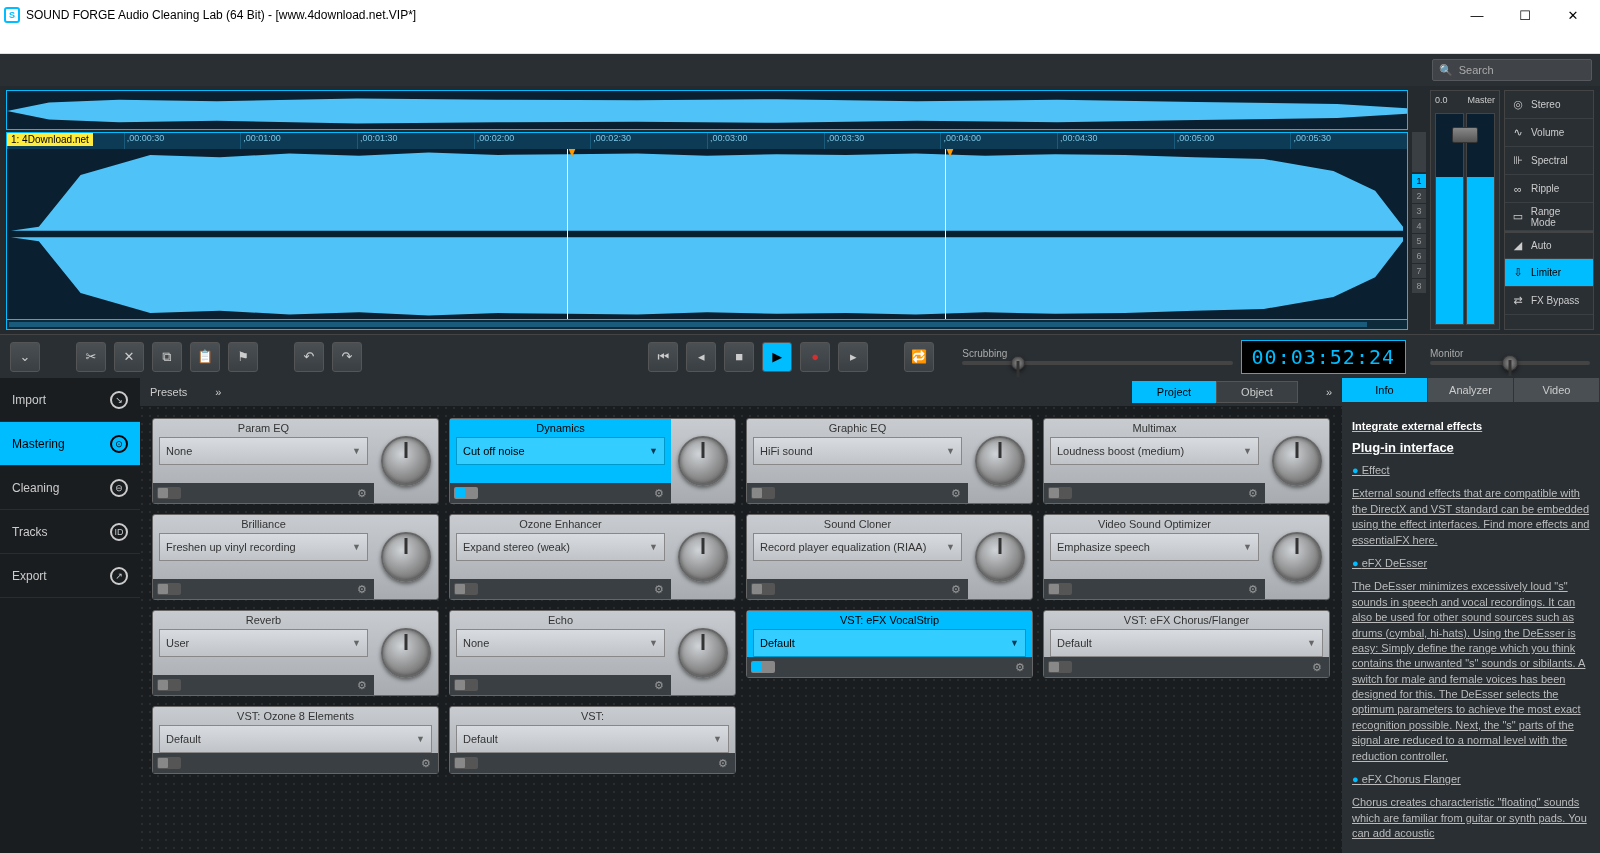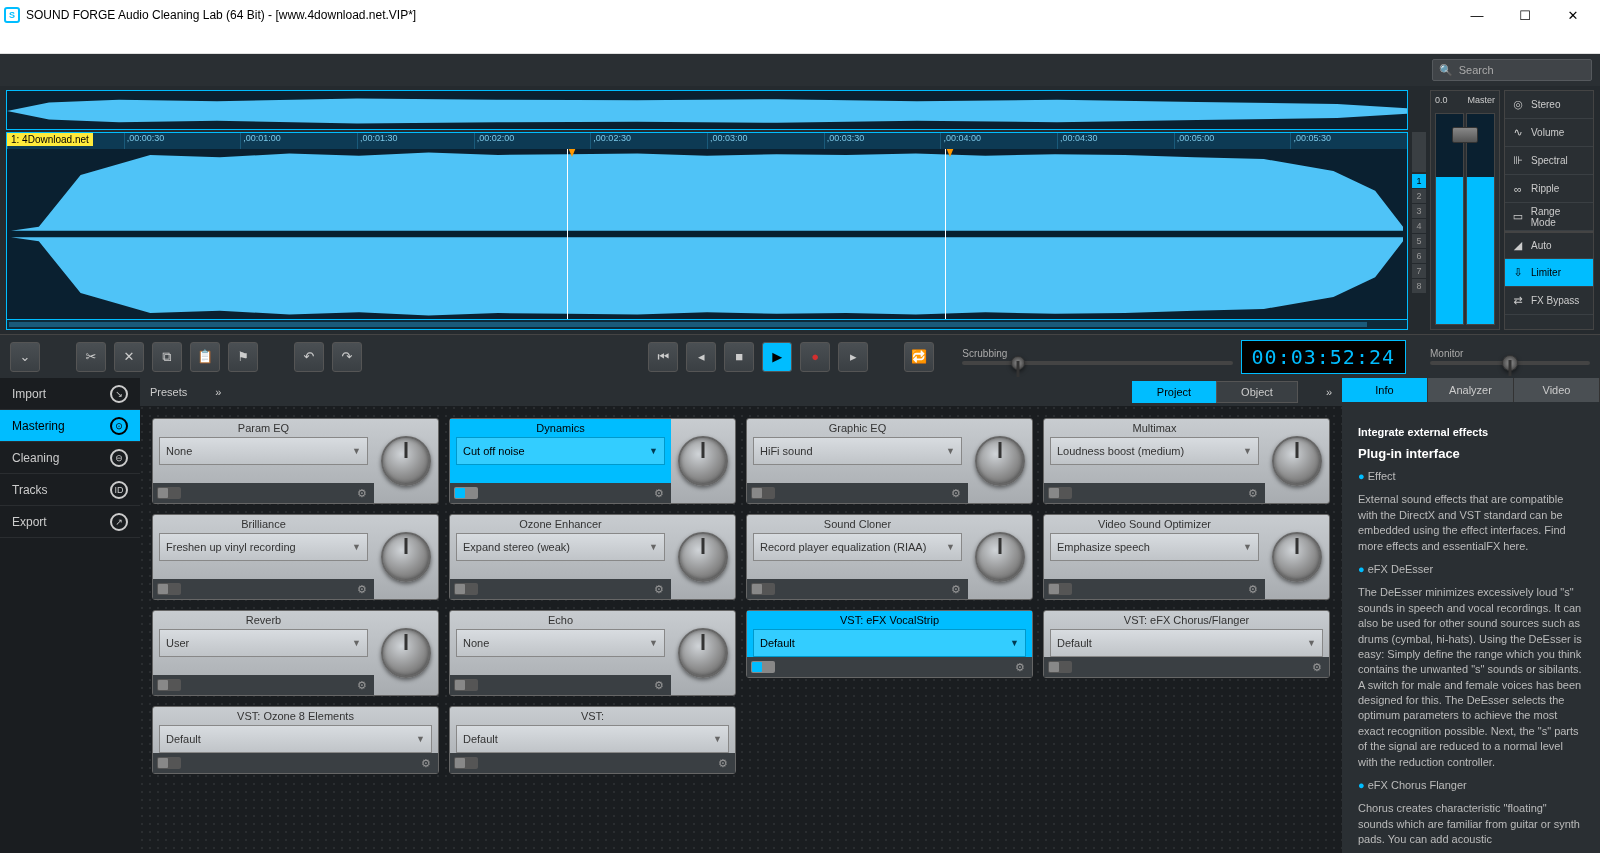--- a/index.html
+++ b/index.html
@@ -53,21 +53,21 @@
 .scrub .lbl{font-size:10px;color:#aaa;margin-bottom:2px;}
 .scrub .track{height:4px;background:#444;border-radius:2px;position:relative;}
 .scrub .knob{position:absolute;top:-5px;left:18%;width:14px;height:14px;background:radial-gradient(#888,#555);border-radius:50%;border:1px solid #333;}
 .timecode{margin-left:auto;background:#000;border:1px solid #00bdff;padding:4px 10px;font-family:monospace;font-size:20px;color:#00bdff;letter-spacing:1px;}
 .monitor{width:160px;margin-left:16px;}
 .monitor .lbl{font-size:10px;color:#aaa;margin-bottom:2px;}
 .monitor .track{height:4px;background:#444;border-radius:2px;position:relative;}
 .monitor .knob{position:absolute;top:-6px;left:45%;width:16px;height:16px;background:radial-gradient(#888,#555);border-radius:50%;border:1px solid #333;}
 .mainpanel{flex:1;display:flex;overflow:hidden;}
 .leftnav{width:140px;background:#1a1d20;display:flex;flex-direction:column;}
-.navitem{height:32px;display:flex;align-items:center;justify-content:space-between;padding:0 12px;font-size:12px;color:#ccc;border-bottom:1px solid #2a2d30;}
+.navitem{height:44px;display:flex;align-items:center;justify-content:space-between;padding:0 12px;font-size:12px;color:#ccc;border-bottom:1px solid #2a2d30;}
 .navitem.active{background:#00bdff;color:#000;}
 .navitem .ic{width:18px;height:18px;border:2px solid currentColor;border-radius:50%;display:flex;align-items:center;justify-content:center;font-size:9px;}
 .center{flex:1;background:#1a1d20;display:flex;flex-direction:column;}
 .presetbar{height:28px;background:#2a2f33;display:flex;align-items:center;padding:0 10px;gap:28px;font-size:11px;color:#ccc;}
 .tabpair{margin-left:auto;display:flex;}
 .tab{padding:4px 24px;font-size:11px;border:1px solid #555;background:#3a3f43;color:#ccc;}
 .tab.active{background:#00bdff;color:#000;border-color:#00bdff;}
 .fxgrid{flex:1;padding:12px;display:grid;grid-template-columns:repeat(4,1fr);gap:10px;align-content:start;overflow:auto;background:radial-gradient(circle at 2px 2px,#2a2d30 1px,transparent 1px);background-size:8px 8px;background-color:#1a1d20;}
 .fxcard{height:86px;background:linear-gradient(#c8ccd0,#a8acb0);border:1px solid #666;border-radius:3px;display:flex;position:relative;}
 .fxleft{flex:1;display:flex;flex-direction:column;}
@@ -85,21 +85,21 @@
 .knob::after{content:"";position:absolute;top:4px;left:50%;width:3px;height:16px;background:#333;transform:translateX(-50%);}
 .fxcard.tall{height:68px;}
 .fxcard.blue .fxleft{background:#00bdff;}
 .fxcard.blue .fxtitle{color:#000;}
 .fxcard.blue .fxpreset{background:#33cdff;border-color:#0099cc;color:#000;}
 .fxcard.blue .fxpreset .arrow{color:#003a52;}
 .rightinfo{width:258px;background:#2a2f33;display:flex;flex-direction:column;}
 .infotabs{height:24px;display:flex;}
 .infotab{flex:1;font-size:11px;display:flex;align-items:center;justify-content:center;background:#4a4f53;color:#ccc;border-right:1px solid #333;}
 .infotab.active{background:#00bdff;color:#000;}
-.infobody{flex:1;padding:16px;font-size:11px;color:#bbb;overflow:auto;}
+.infobody{flex:1;padding:10px;font-size:11px;color:#bbb;overflow:auto;text-decoration:underline;}
 .infobody h3{font-size:13px;color:#fff;margin:8px 0;}
 .infobody h4{font-size:11px;color:#fff;margin:8px 0 4px;font-weight:700;}
 .infobody p{margin-bottom:8px;line-height:1.4;}
 .infobody .bullet::before{content:"● ";color:#00bdff;}
 </style>
 </head>
 <body>
 
 <div class="titlebar">
   <span class="app-icon">S</span>

